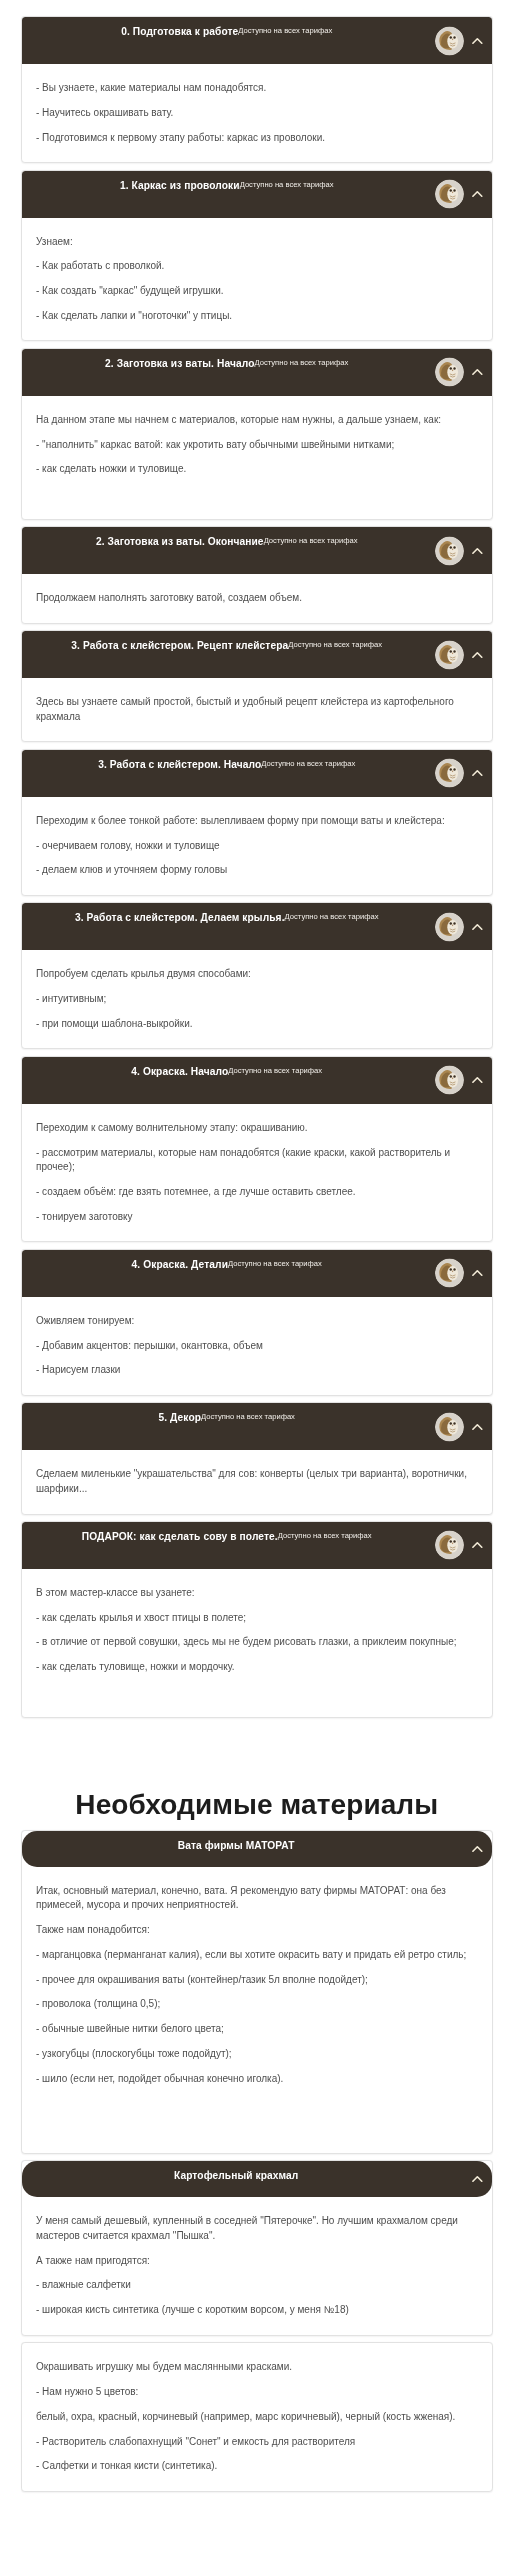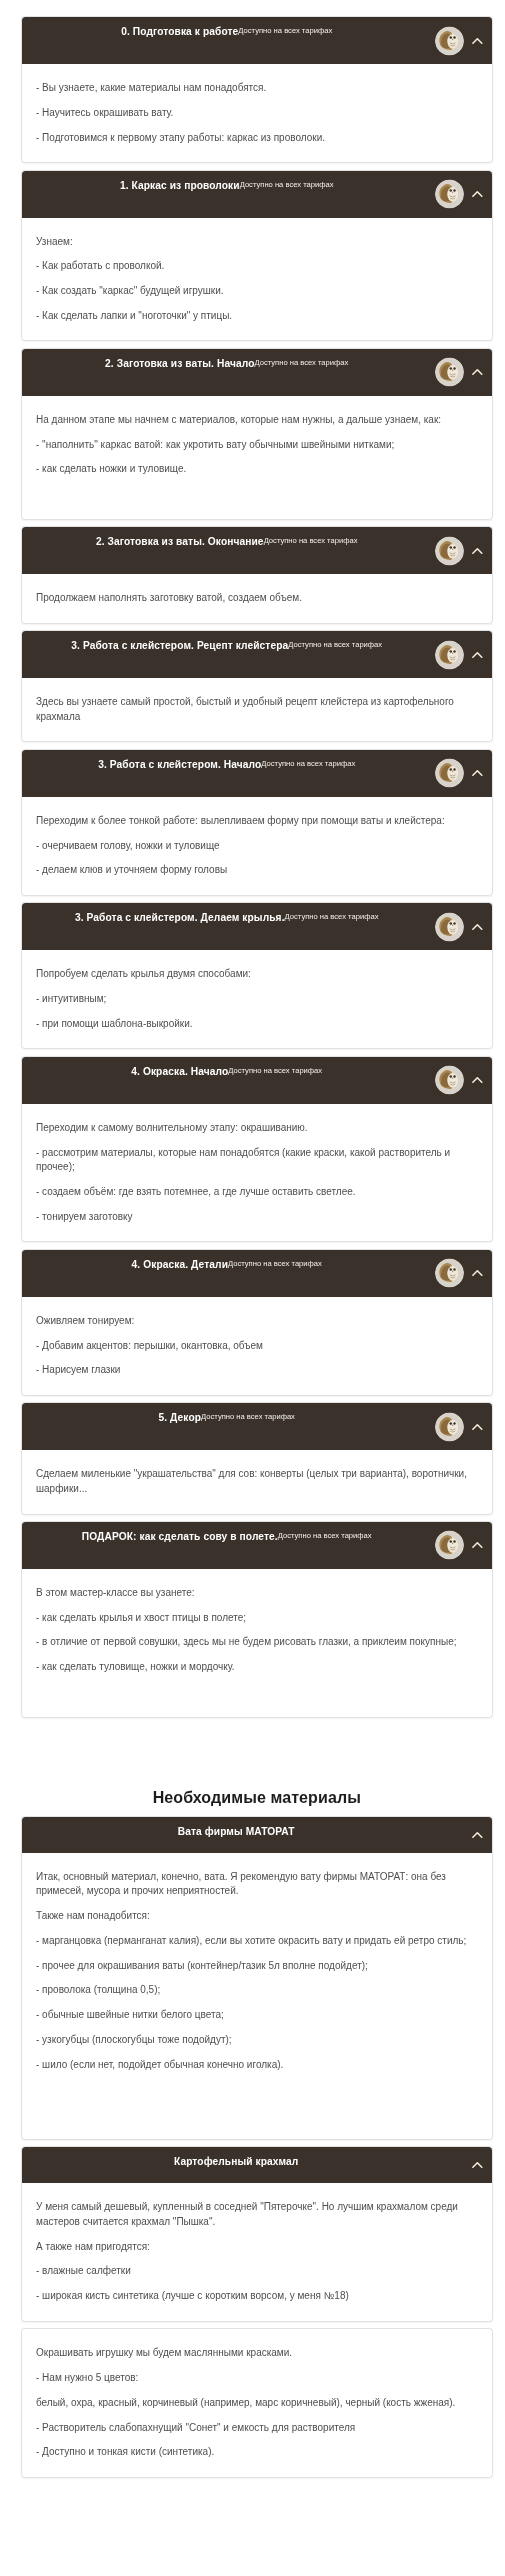--- a/index.html
+++ b/index.html
@@ -30,20 +30,21 @@
     box-sizing: border-box;
     padding: 9px 71px 7.6px 10.8px;
     display: flex;
     justify-content: center;
     cursor: pointer;
     border-radius: 3.2px 3.2px 0 0;
   }
   .card-header.compact {
     min-height: 36px;
     padding-right: 52px;
+    border-radius: 15px;
   }
   .card-title {
     margin: 0;
     font-size: 10.2px;
     font-weight: bold;
     line-height: 1.25;
     letter-spacing: 0.1px;
   }
   .card-subtitle {
     margin-top: 0;
@@ -77,21 +78,21 @@
     line-height: 14.6px;
   }
   .para {
     margin: 0 0 10.2px 0;
     min-height: 14.6px;
   }
   .para:last-child { margin-bottom: 0; }
   .materials-heading {
     margin: 71px 0 9px 0;
     text-align: center;
-    font-size: 16px;
+    font-size: 28px;
     font-weight: bold;
     color: #1d1d1d;
     letter-spacing: 0.1px;
   }
 </style>
 </head>
 <body>
 
 <div class="page">
   <section class="lessons" id="lessons-list">
@@ -505,19 +506,19 @@
   <article class="card">
     <div class="card-body">
   <p class="para">Окрашивать игрушку мы будем маслянными красками.</p>
 
   <p class="para">- Нам нужно 5 цветов:</p>
 
   <p class="para">белый, охра, красный, корчиневый (например, марс коричневый), черный (кость жженая).</p>
 
   <p class="para">- Растворитель слабопахнущий "Сонет" и емкость для растворителя</p>
 
-  <p class="para">- Доступно и тонкая кисти (синтетика).</p>
+  <p class="para">- Салфетки и тонкая кисти (синтетика).</p>
 
 </div>
   </article>
 </section>
 </div>
 
 
 </body></html>

